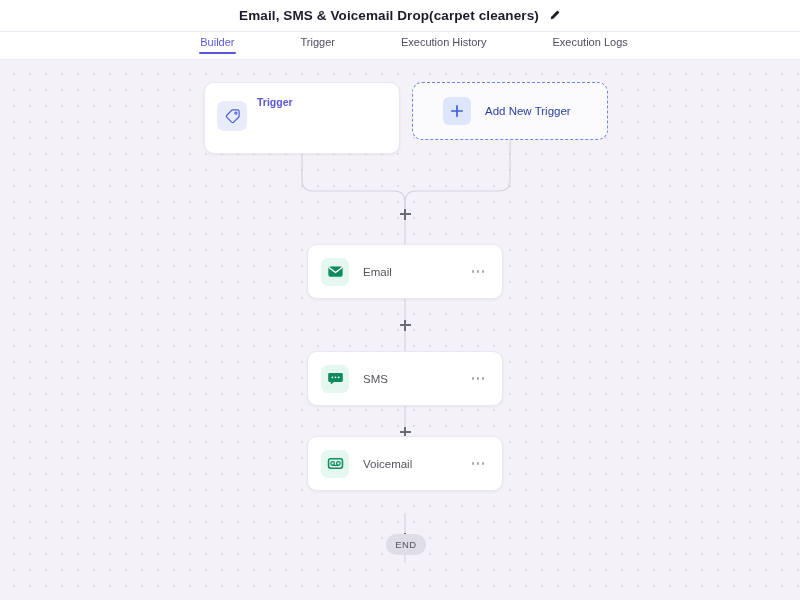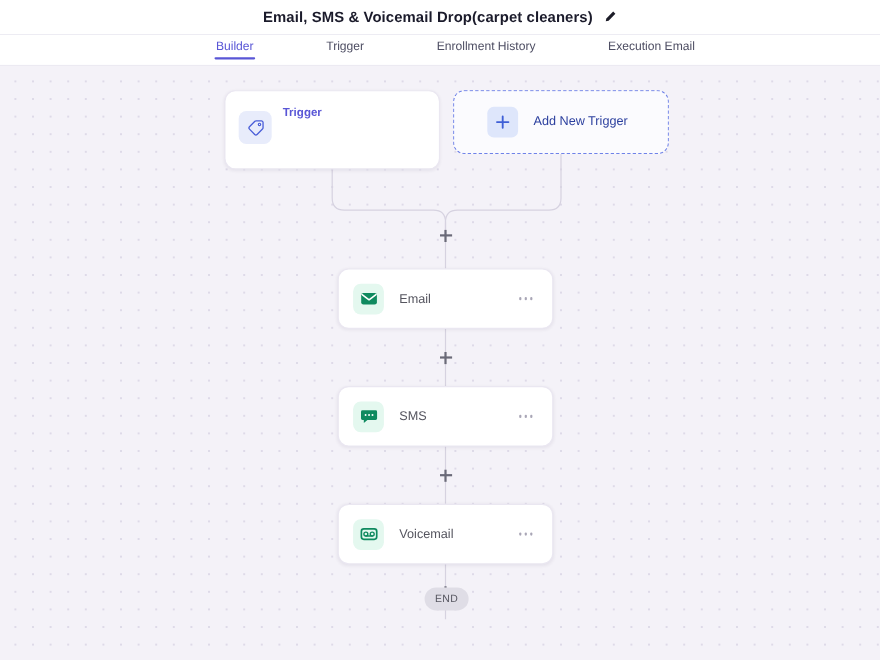--- a/index.html
+++ b/index.html
@@ -86,21 +86,21 @@
     color: #3f5fd6; font-size: 19px; line-height: 1; font-weight: 400;
   }
   .add-trigger-label { font-size: 11.5px; color: #2b3f9e; font-weight: 400; }
 
   .action-card {
     left: 307px; width: 196px; height: 55px;
     display: flex; align-items: center; padding: 0 14px 0 13px; gap: 14px;
   }
   #card-email { top: 184px; }
   #card-sms { top: 291px; }
-  #card-voicemail { top: 398px; }
+  #card-voicemail { top: 376px; }
 
   .action-icon {
     width: 28px; height: 28px; border-radius: 7px; background: #e4f8ef;
     display: flex; align-items: center; justify-content: center; flex: 0 0 28px;
   }
   .action-label { font-size: 11.5px; color: #55555f; flex: 1; }
   .kebab { display: flex; gap: 2.5px; align-items: center; cursor: pointer; padding: 4px; }
   .kebab i { width: 2.5px; height: 2.5px; border-radius: 50%; background: #a9a6b6; display: block; }
 
   
@@ -134,22 +134,22 @@
         <svg width="13" height="13" viewBox="0 0 16 16">
           <path d="M11.6 1.9l2.5 2.5-7.6 7.6-3.2.7.7-3.2z" fill="#1c1c28"></path>
         </svg>
       </span>
     </div>
   </div>
 
   <div class="tabbar">
     <div class="tab active">Builder</div>
     <div class="tab">Trigger</div>
-    <div class="tab">Enrollment History</div>
-    <div class="tab">Execution Email</div>
+    <div class="tab">Execution History</div>
+    <div class="tab">Execution Logs</div>
   </div>
 
   <div class="canvas">
 
     <svg class="edges">
       <g fill="none" stroke="#d6d2e0" stroke-width="1.1">
 
         <path d="M302,94 L302,120 Q302,131 313,131 L394,131 Q405,131 405,142 L405,154"></path>
 
         <path d="M510,80 L510,120 Q510,131 499,131 L416,131 Q405,131 405,142 L405,154"></path>

